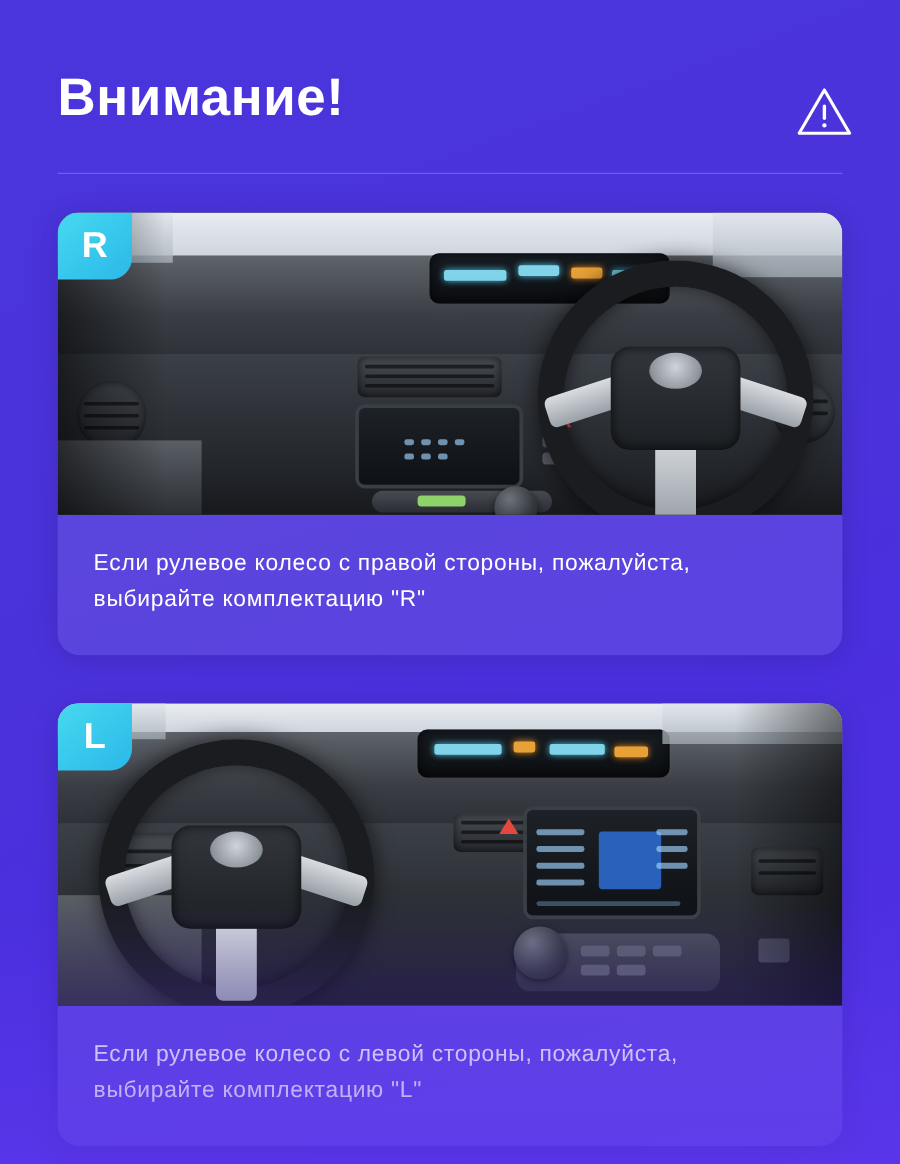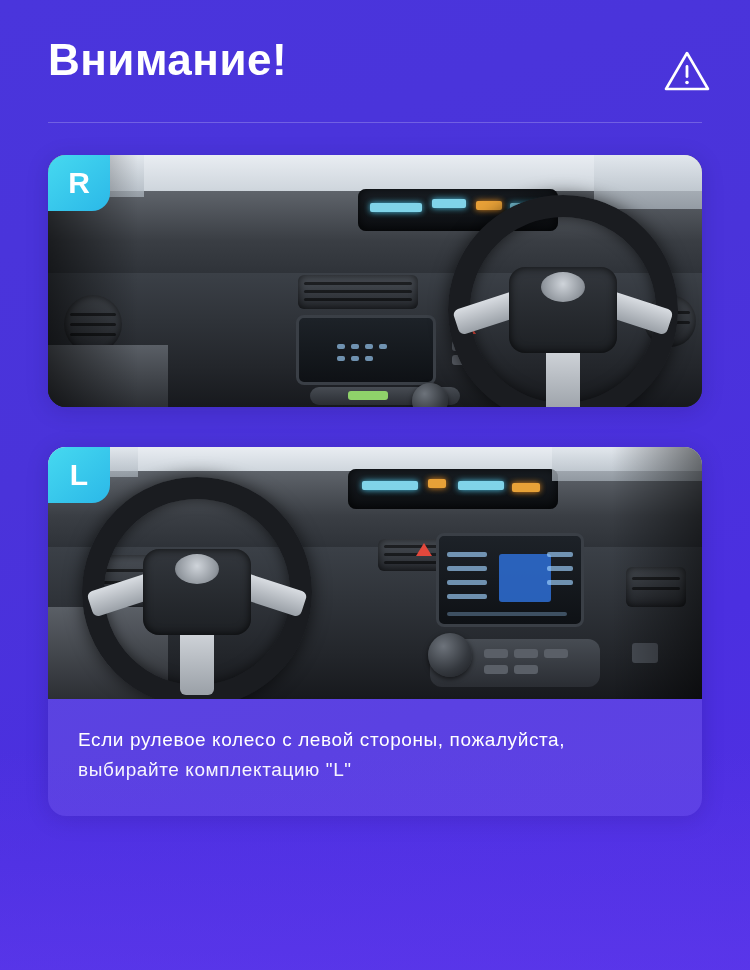--- a/index.html
+++ b/index.html
@@ -22,21 +22,21 @@
     position: absolute;
     left: 0; right: 0; bottom: 0;
     height: 220px;
     background: linear-gradient(180deg, rgba(90,55,235,0) 0%, rgba(96,58,238,0.55) 100%);
     pointer-events: none;
   }
 
   
   .header {
     position: relative;
-    padding: 36px 40px 0 48px;
+    padding: 58px 40px 0 48px;
     display: flex;
     align-items: flex-start;
     justify-content: space-between;
   }
   .title {
     color: #ffffff;
     font-size: 44px;
     line-height: 1.1;
     font-weight: bold;
     letter-spacing: 0.5px;
@@ -304,20 +304,21 @@
             <div class="spoke right"></div>
             <div class="spoke bottom"></div>
             <div class="hub"></div>
             <div class="emblem"></div>
           </div>
 
           <div class="shadow-v" style="left:0;"></div>
         </div>
         <div class="badge">R</div>
       </div>
+      <div class="caption">Если рулевое колесо с правой стороны, пожалуйста, выбирайте комплектацию "R"</div>
     </div>
 
     <div class="card">
       <div class="photo">
         <div class="scene">
           <div class="sky" style="height:40px;"></div>
           <div class="dash-top" style="top:24px; height:84px;"></div>
           <div class="dash-main" style="top:100px;"></div>
 
           <div class="cluster" style="left:300px; top:22px; width:210px; height:40px;">

